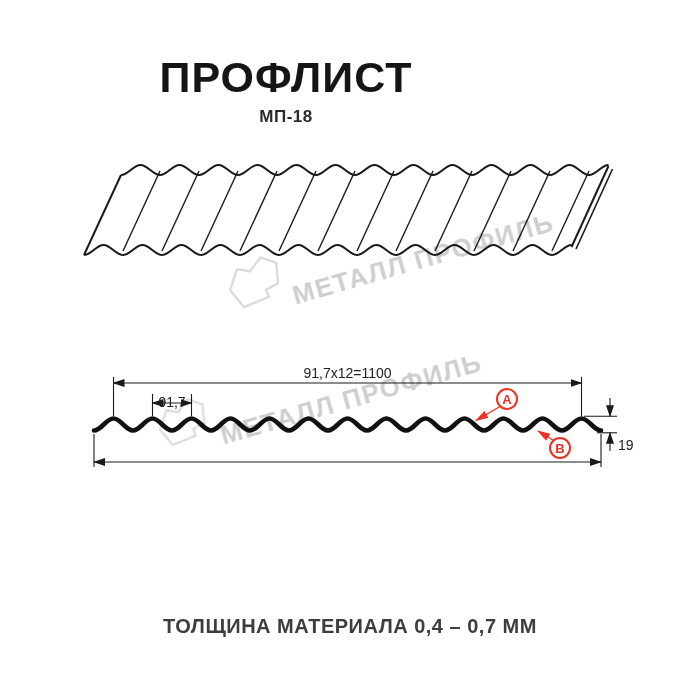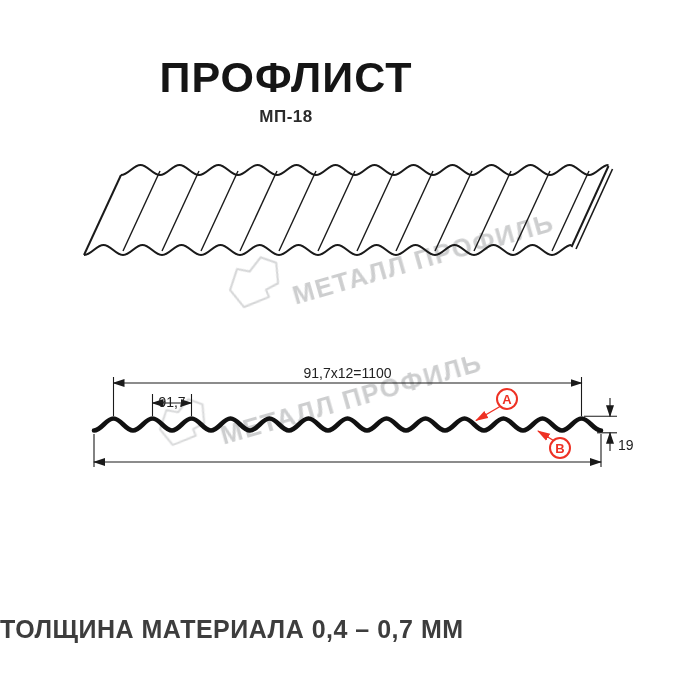--- a/index.html
+++ b/index.html
@@ -21,22 +21,22 @@
   .lineart{position:absolute; left:0; top:0; pointer-events:none;}
   
   .dim{position:absolute; font-size:14px; color:#222222; white-space:nowrap;}
   .dim.center{text-align:center;}
   
   .callout{position:absolute; width:22px; height:22px; border-radius:50%;
     box-sizing:border-box; border:2px solid var(--red); color:var(--red);
     font-size:13px; font-weight:bold; display:flex; align-items:center; justify-content:center;
     background:transparent; line-height:1;}
   
-  .footer{position:absolute; top:615px; left:0; width:700px; 
-    font-size:25px; font-weight:bold; letter-spacing:.5px; color:#3d3d3d;}
+  .footer{position:absolute; top:615px; left:0; width:700px; text-align:center;
+    font-size:20px; font-weight:bold; letter-spacing:.5px; color:#3d3d3d;}
 </style>
 </head>
 <body>
 
 <div class="page">
 
   <div class="hdr">
     <div class="title">ПРОФЛИСТ</div>
     <div class="subtitle">МП-18</div>
   </div>

